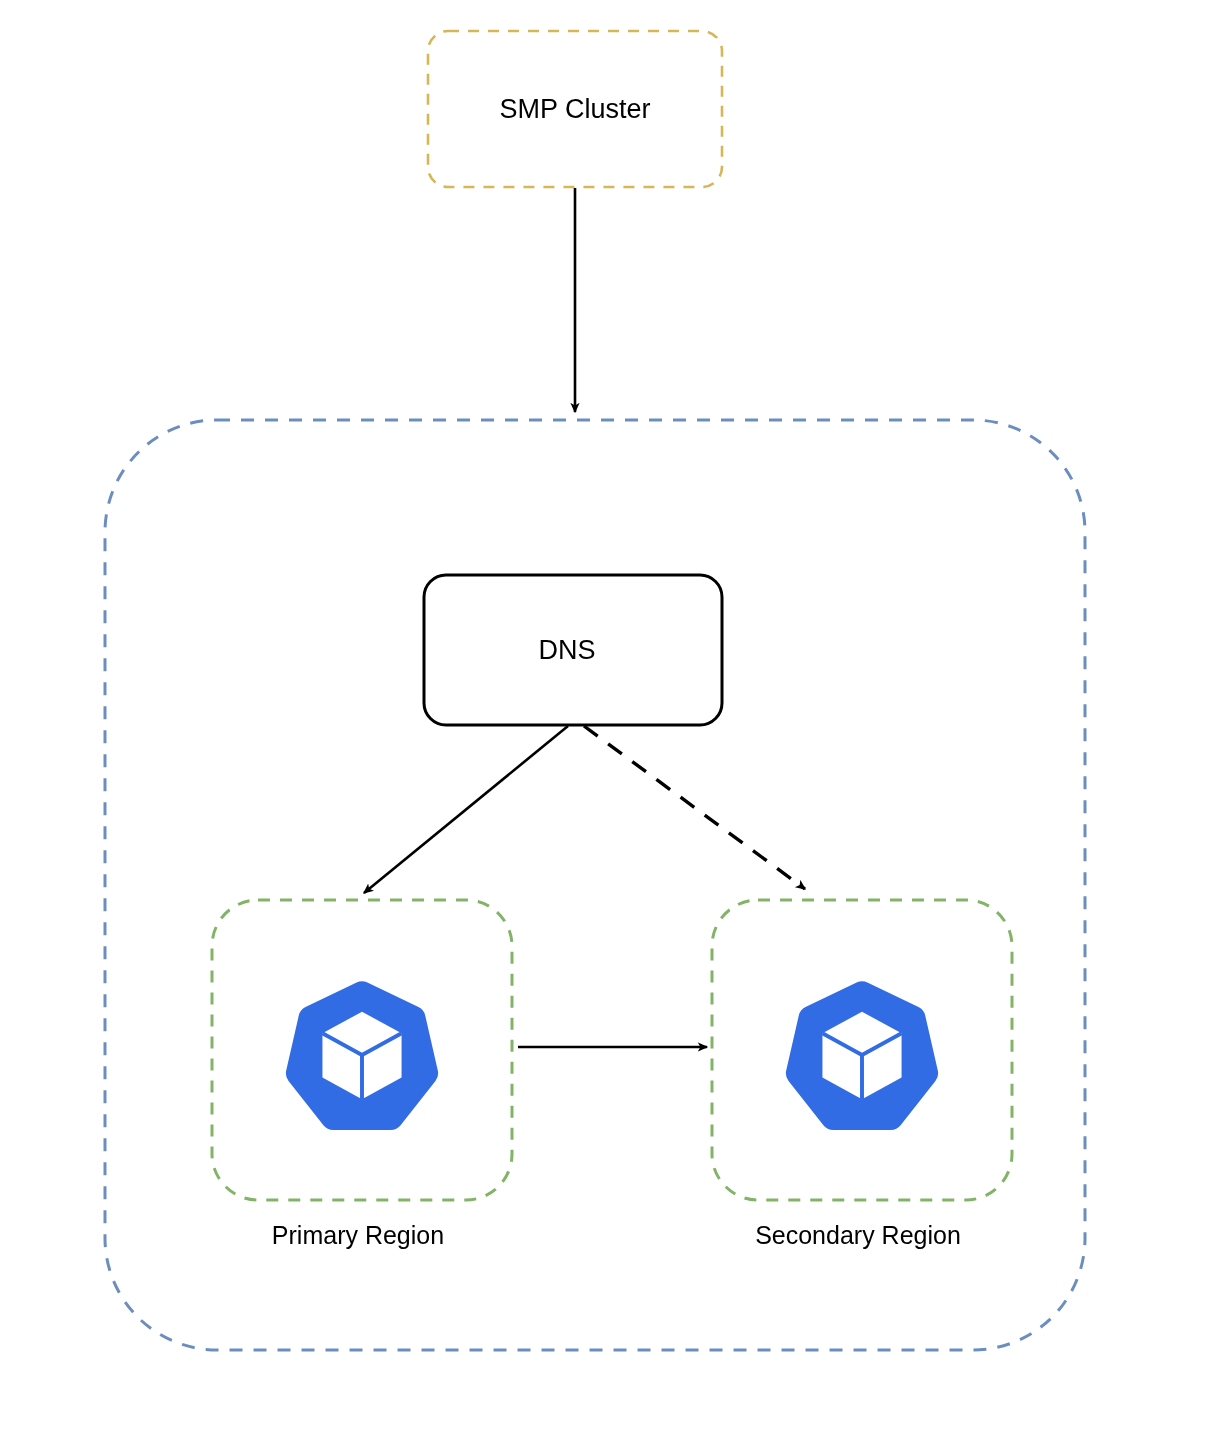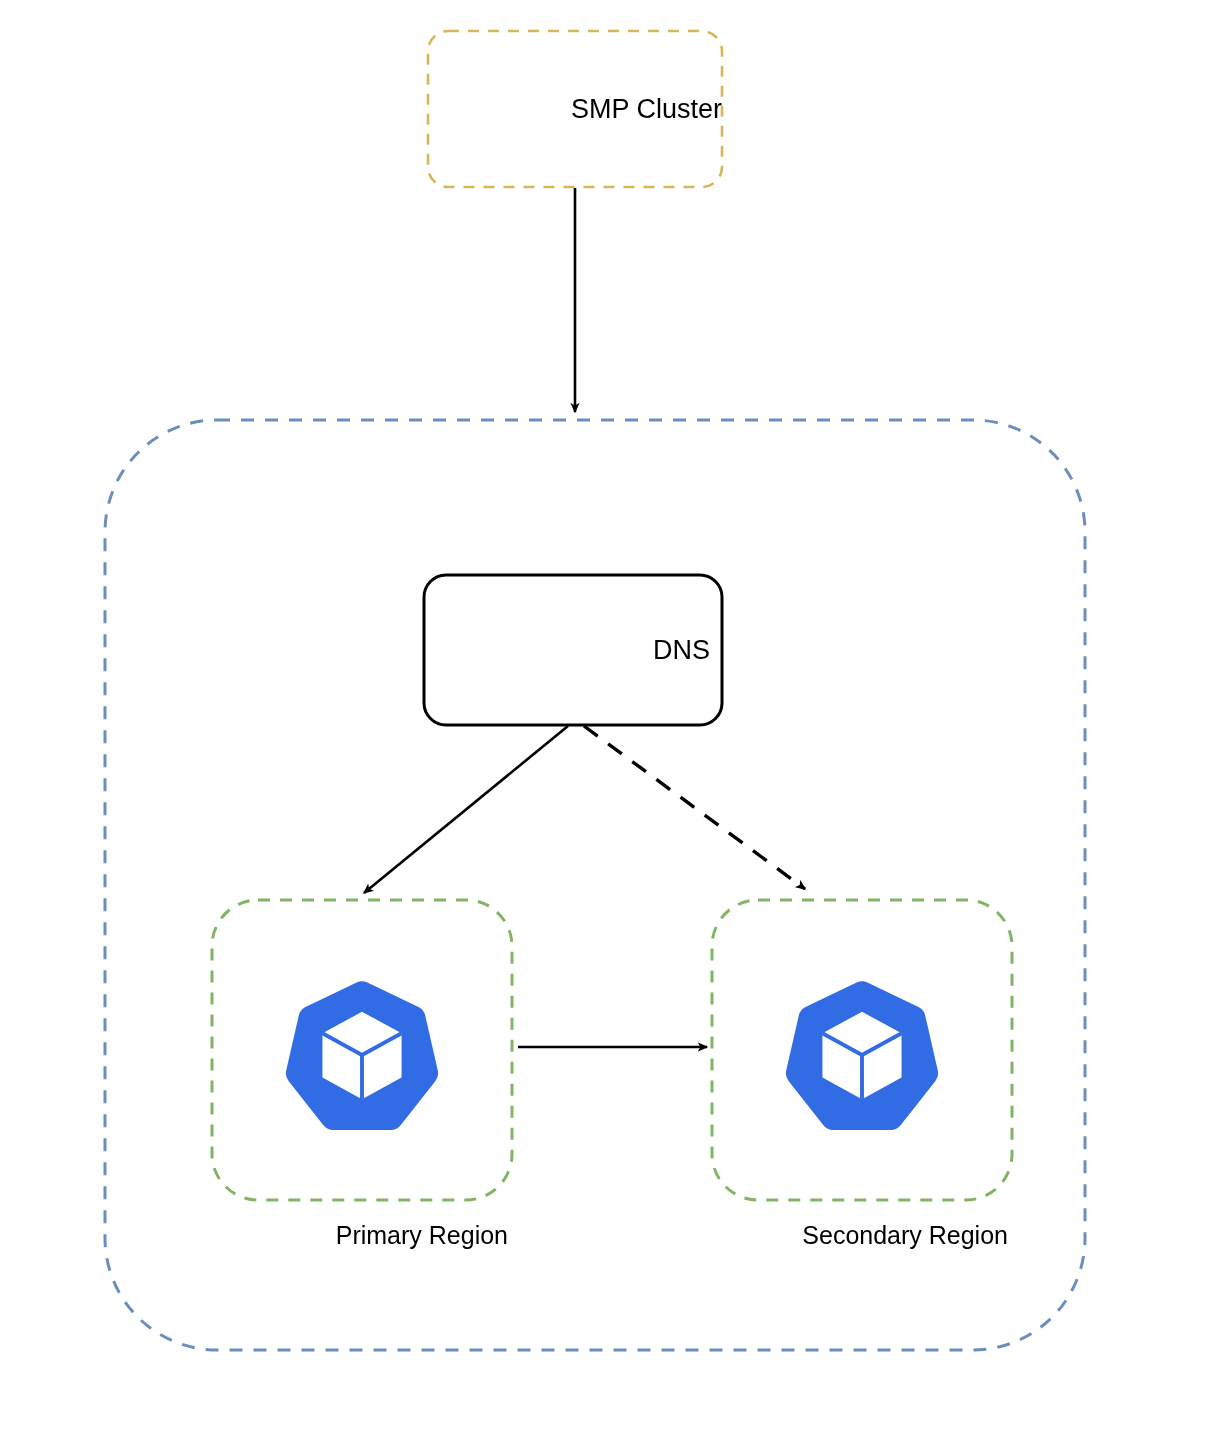--- a/index.html
+++ b/index.html
@@ -22,21 +22,21 @@
   svg.layer {
     position: absolute;
     left: 0;
     top: 0;
     width: 1210px;
     height: 1440px;
     overflow: visible;
   }
   .node-label {
     position: absolute;
-    text-align: right;
+    text-align: center;
     color: #000000;
     font-family: "Liberation Sans", sans-serif;
     white-space: nowrap;
     pointer-events: none;
   }
   .lbl-smp {
     left: 428px;
     top: 93px;
     width: 294px;
     font-size: 27px;

